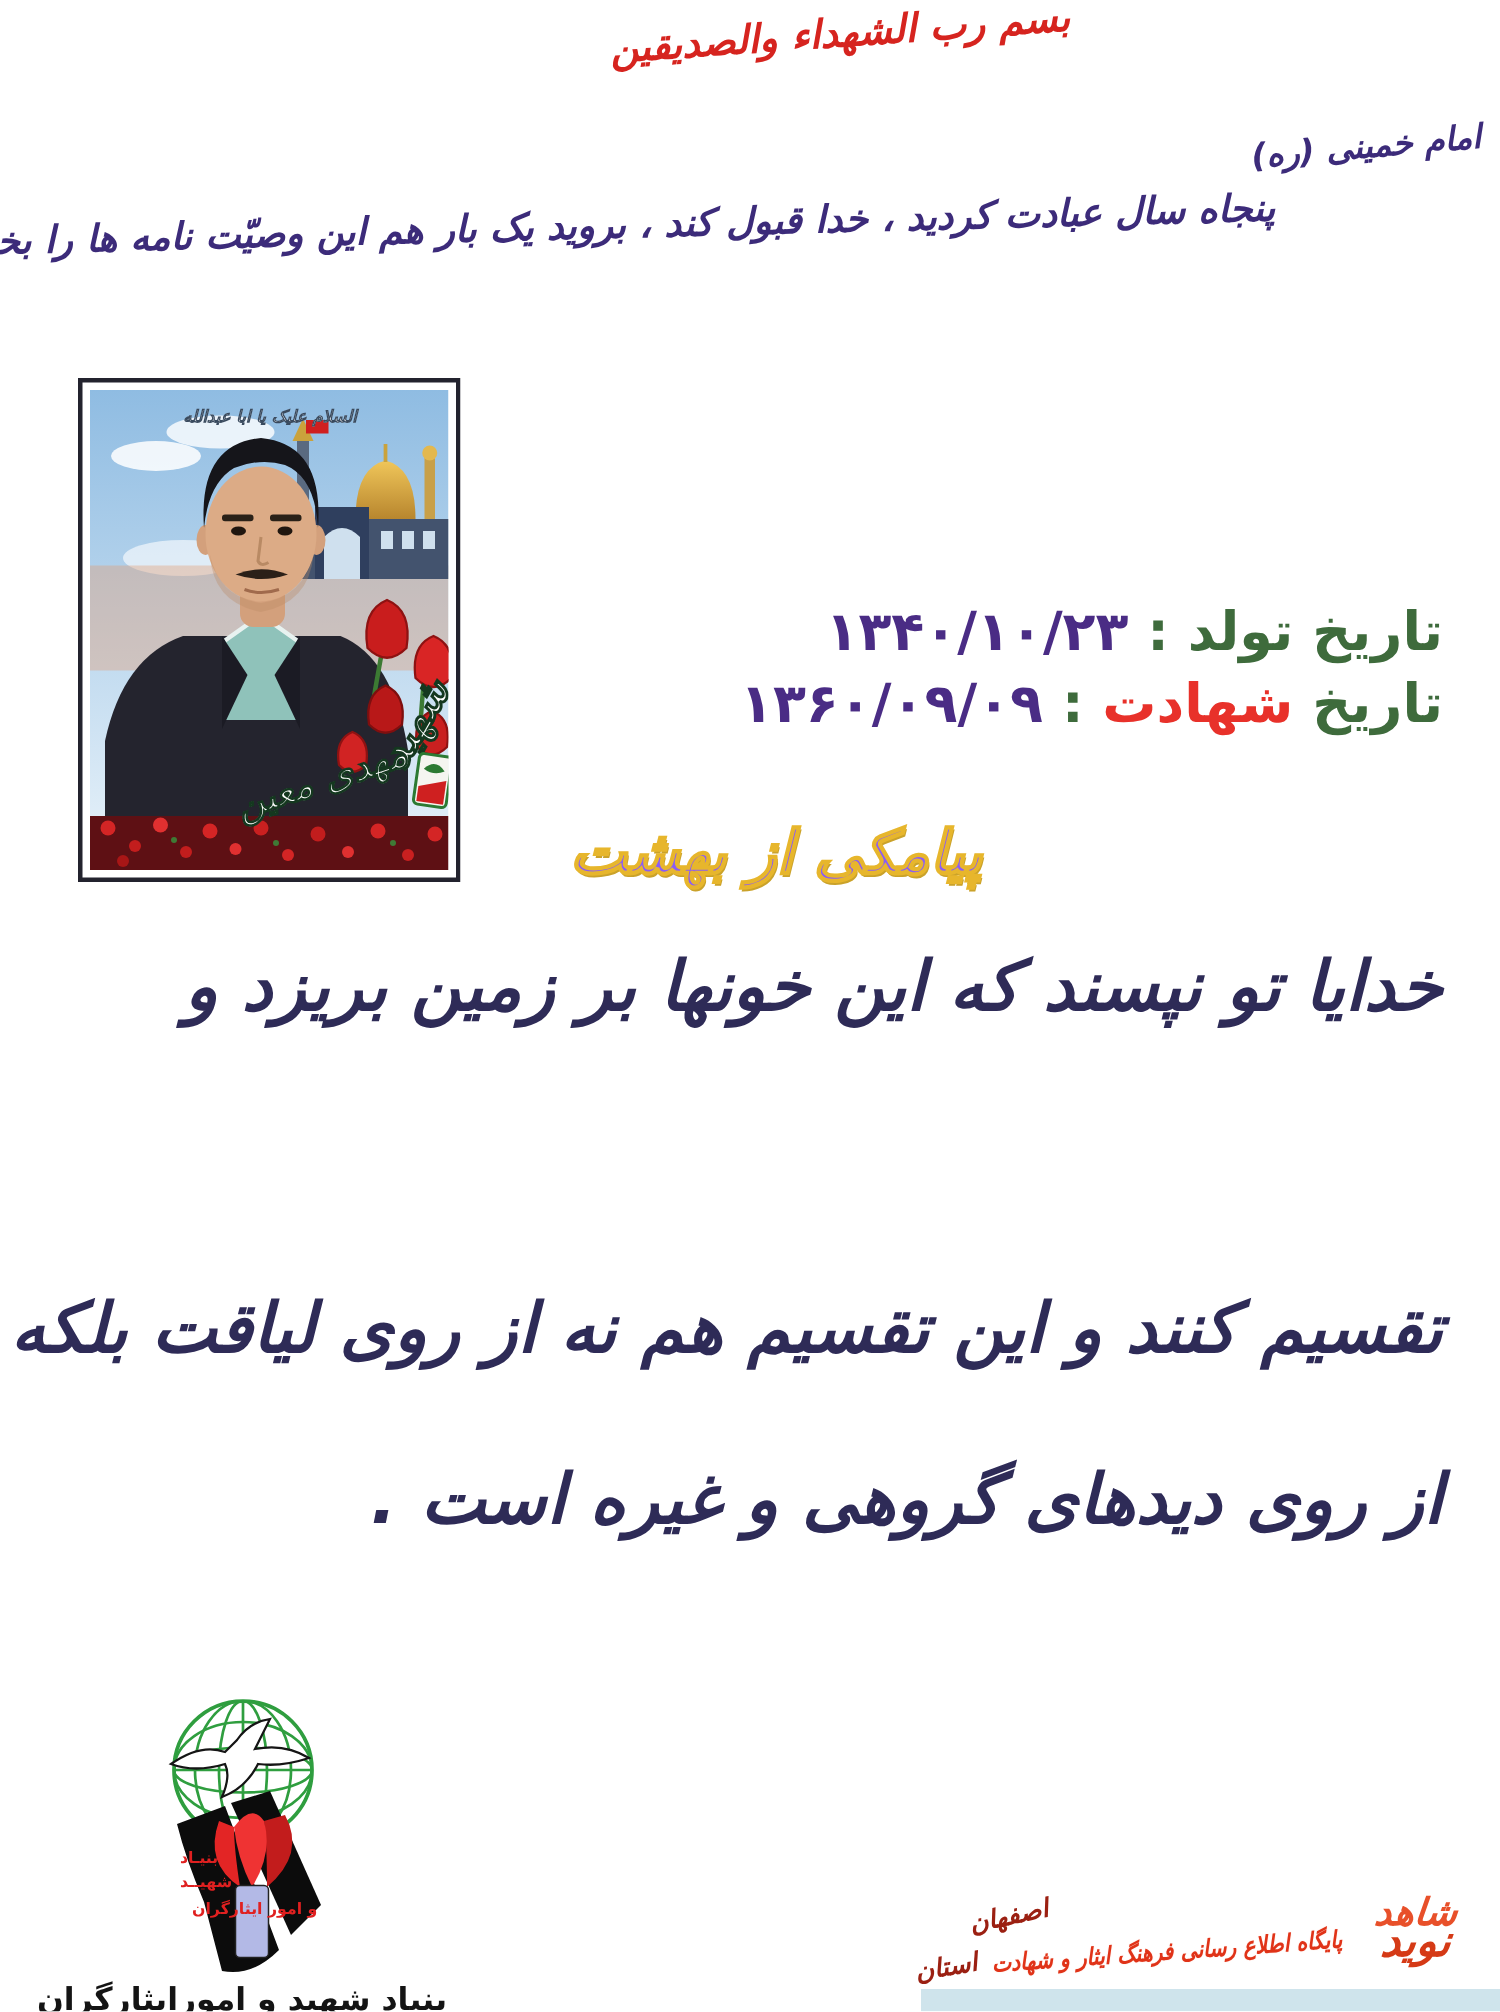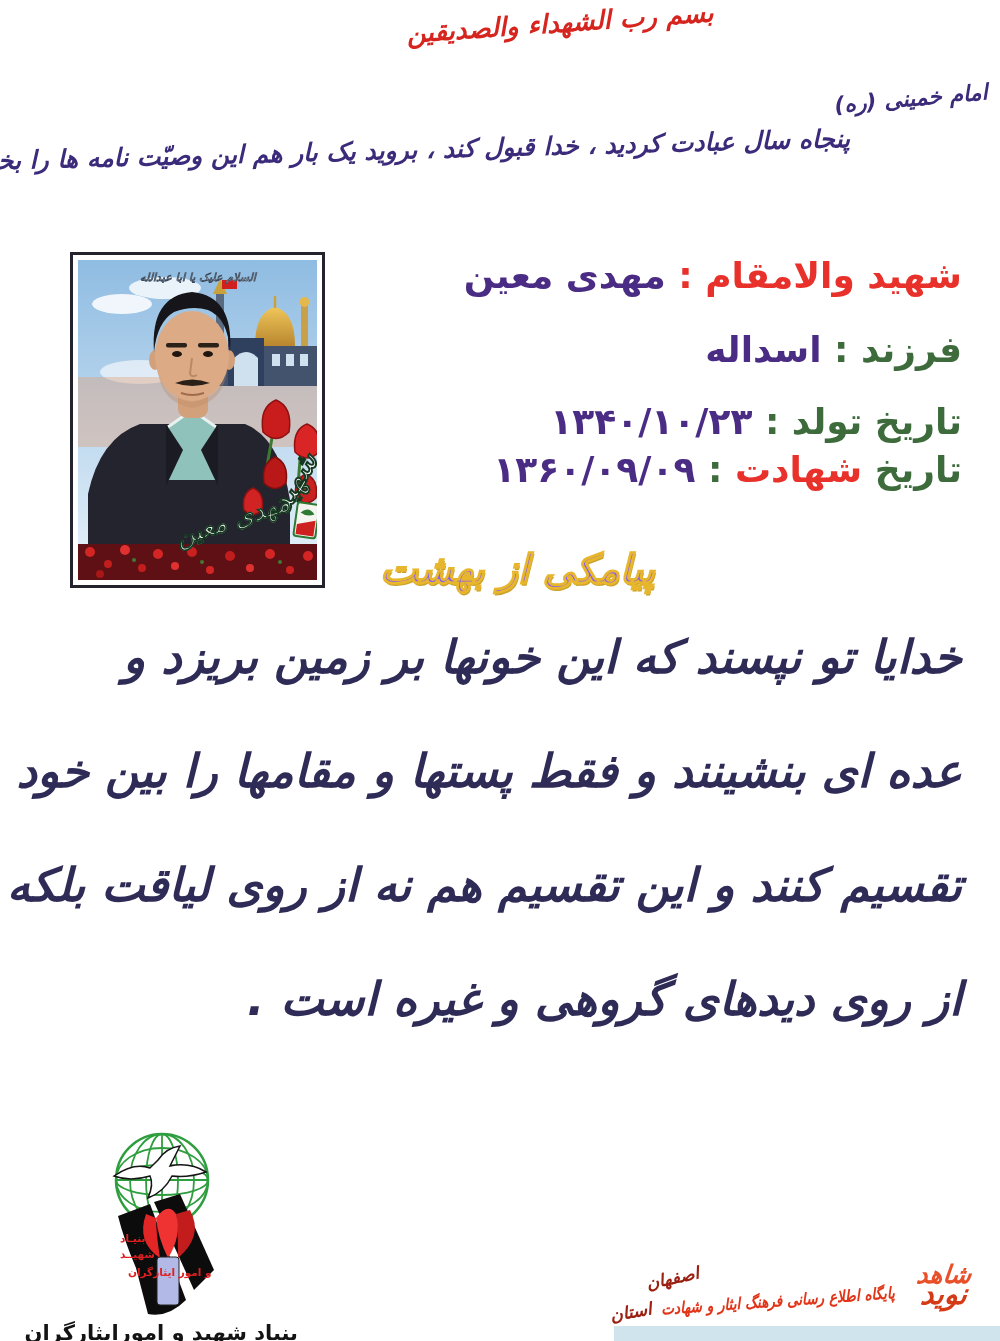--- a/index.html
+++ b/index.html
@@ -8,21 +8,21 @@
 
   
   .bismillah{position:absolute;top:8px;left:390px;width:340px;text-align:center;
     color:#d6241f;font-size:26px;font-weight:bold;font-style:italic;transform:rotate(-4deg);white-space:nowrap;}
   .quote-attr{position:absolute;top:86px;right:12px;color:#3c2b7a;font-size:22px;font-weight:bold;
     font-style:italic;transform:rotate(-5deg);white-space:nowrap;}
   .quote{position:absolute;top:124px;right:150px;color:#3c2b7a;font-size:25px;font-weight:bold;
     font-style:italic;white-space:nowrap;transform:rotate(-1.5deg);transform-origin:right center;}
 
   
-  .poster{position:absolute;left:70px;top:252px;width:255px;height:257px;}
+  .poster{position:absolute;left:52px;top:252px;width:255px;height:257px;}
 
   
   .info-row{position:absolute;right:38px;white-space:nowrap;font-weight:bold;font-size:36px;line-height:1.1;}
   .info-row .lbl-red{color:#e8312a;}
   .info-row .lbl-green{color:#3e6b3c;}
   .info-row .val{color:#4a2c85;}
   #row1{top:256px;} #row2{top:330px;} #row3{top:402px;} #row4{top:450px;}
 
   
   .msg-title{position:absolute;top:546px;right:345px;font-size:40px;font-weight:bold;color:#8b5cf6;
@@ -157,43 +157,34 @@
 
         <g transform="translate(228,250) rotate(8)">
           <rect x="0" y="0" width="22" height="34" rx="3" fill="#f5f5f0" stroke="#2c7a33" stroke-width="2"></rect>
           <polygon points="2,22 20,16 20,32 2,32" fill="#cf2020"></polygon>
           <path d="M4,10 Q11,2 18,10 Q11,14 4,10 Z" fill="#2c7a33"></path>
         </g>
       </g>
     </svg>
   </div>
 
-  <div class="info-row" id="row1">
-    <span class="lbl-red">شهید والامقام :</span>
-    <span class="val">مهدی معین</span>
-  </div>
-  <div class="info-row" id="row2">
-    <span class="lbl-green">فرزند :</span>
-    <span class="val">اسداله</span>
-  </div>
   <div class="info-row" id="row3">
     <span class="lbl-green">تاریخ تولد :</span>
     <span class="val">۱۳۴۰/۱۰/۲۳</span>
   </div>
   <div class="info-row" id="row4">
     <span class="lbl-green">تاریخ</span>
     <span class="lbl-red">شهادت</span>
     <span class="lbl-green">:</span>
     <span class="val">۱۳۶۰/۰۹/۰۹</span>
   </div>
 
   <div class="msg-title">پیامکی از بهشت</div>
 
   <div class="msg-line" id="ml0">خدایا تو نپسند که این خونها بر زمین بریزد و</div>
-  <div class="msg-line" id="ml1">عده ای بنشینند و فقط پستها و مقامها را بین خود</div>
   <div class="msg-line" id="ml2">تقسیم کنند و این تقسیم هم نه از روی لیاقت بلکه</div>
   <div class="msg-line" id="ml3">از روی دیدهای گروهی و غیره است .</div>
 
   <div class="foundation">
     <svg width="210" height="198" viewBox="0 0 200 198">
       <defs>
           <clipPath id="globeclip">
             <circle cx="100" cy="62" r="46"></circle>
           </clipPath>
         </defs>

